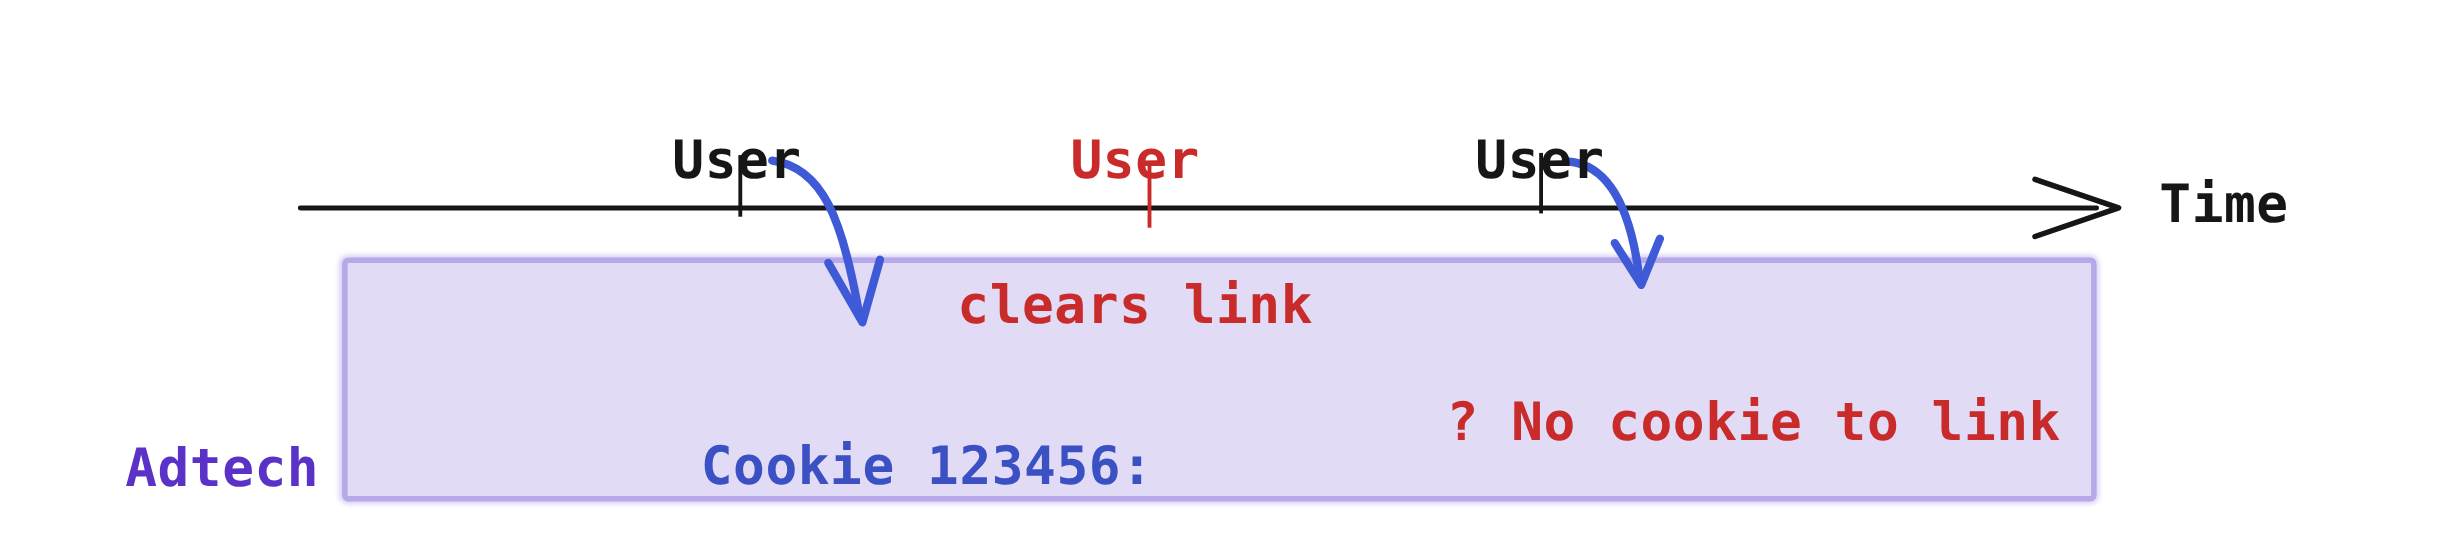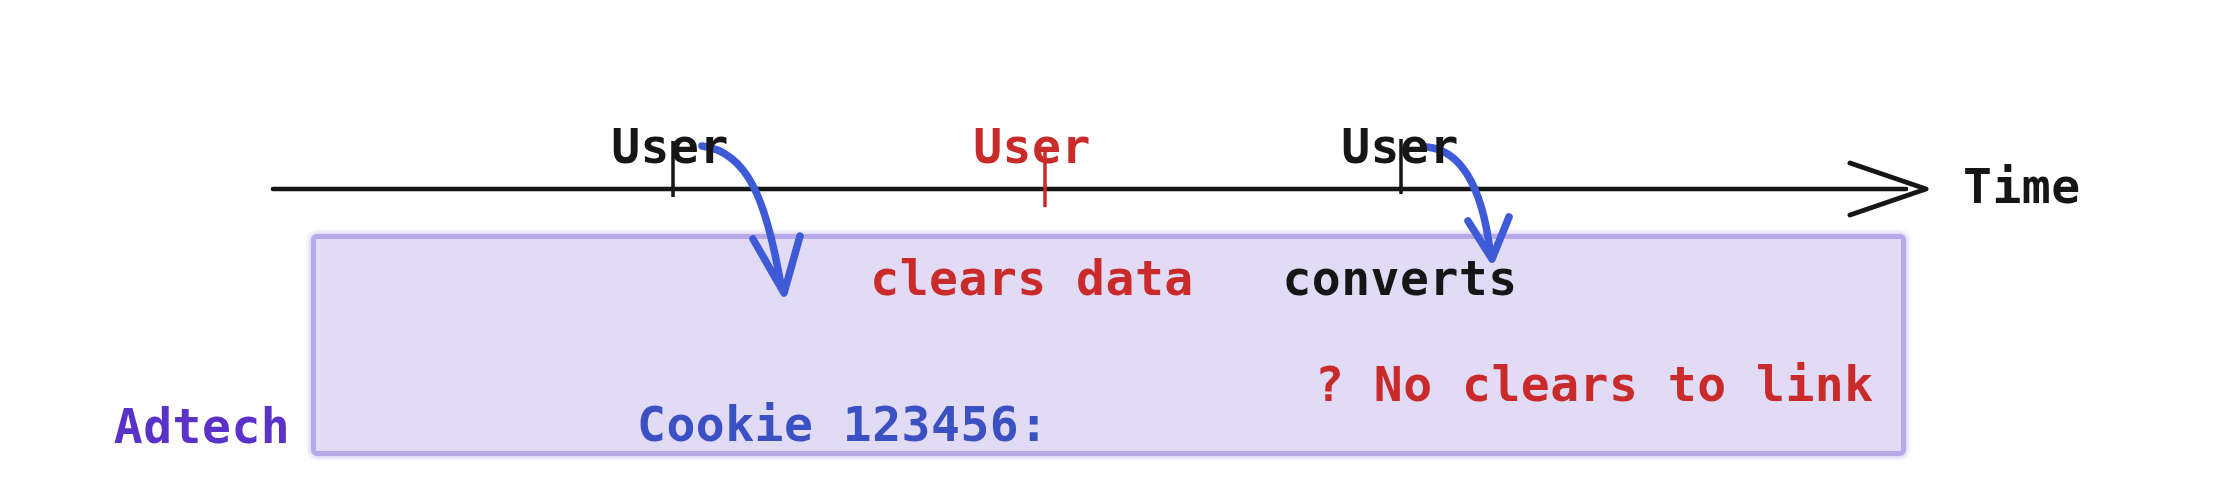--- a/index.html
+++ b/index.html
@@ -100,40 +100,39 @@
     <path d="M 1427 147 C 1466 151, 1483 197, 1490 250" fill="none" stroke="#3e5ad6" stroke-width="7.5" stroke-linecap="round"></path>
     <polyline points="1468,221 1492,259 1509,217" fill="none" stroke="#3e5ad6" stroke-width="7.5" stroke-linecap="round" stroke-linejoin="round"></polyline>
   </svg>
 
   <div class="label event-label" style="left:470px;">
     <span class="line">User</span>
   </div>
 
   <div class="label event-label red-text" style="left:832px;">
     <span class="line">User</span>
-    <span class="line">clears data</span>
+    <span class="line">clears link</span>
   </div>
 
   <div class="label event-label" style="left:1200px;">
     <span class="line">User</span>
-    <span class="line">converts</span>
   </div>
 
   <div class="label time-label">Time</div>
 
   <div class="label server-label">
     <span class="line">Adtech</span>
     
   </div>
 
   <div class="label cookie-note">
     <span class="line">Cookie 123456:</span>
     
   </div>
 
   <div class="label warning-note">
-    <span class="line">? No clears to link</span>
+    <span class="line">? No cookie to link</span>
     
     
     
   </div>
 
 </div>
 
 </body></html>

